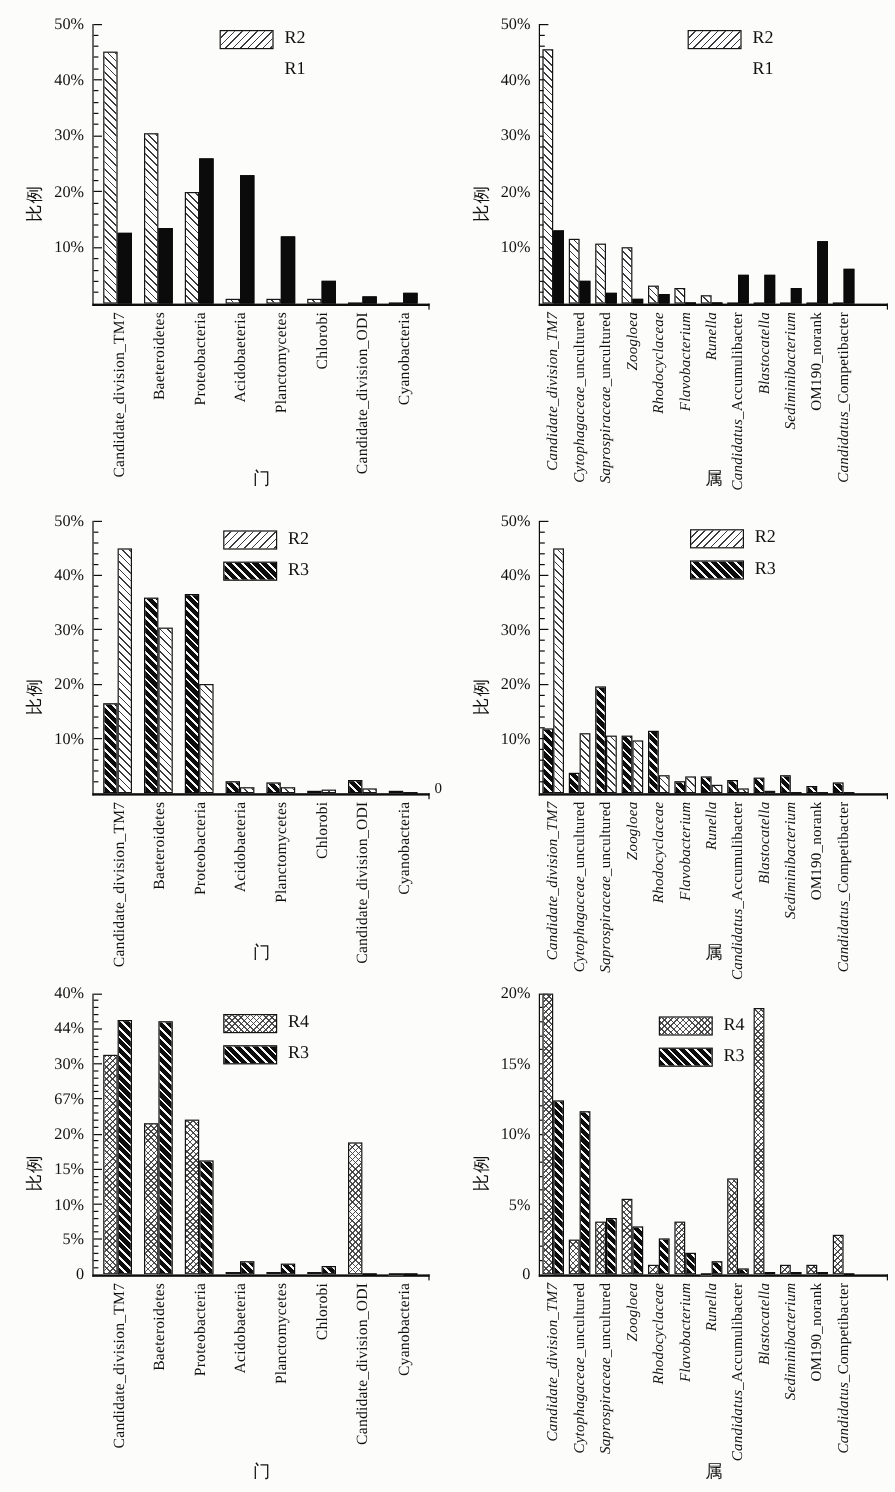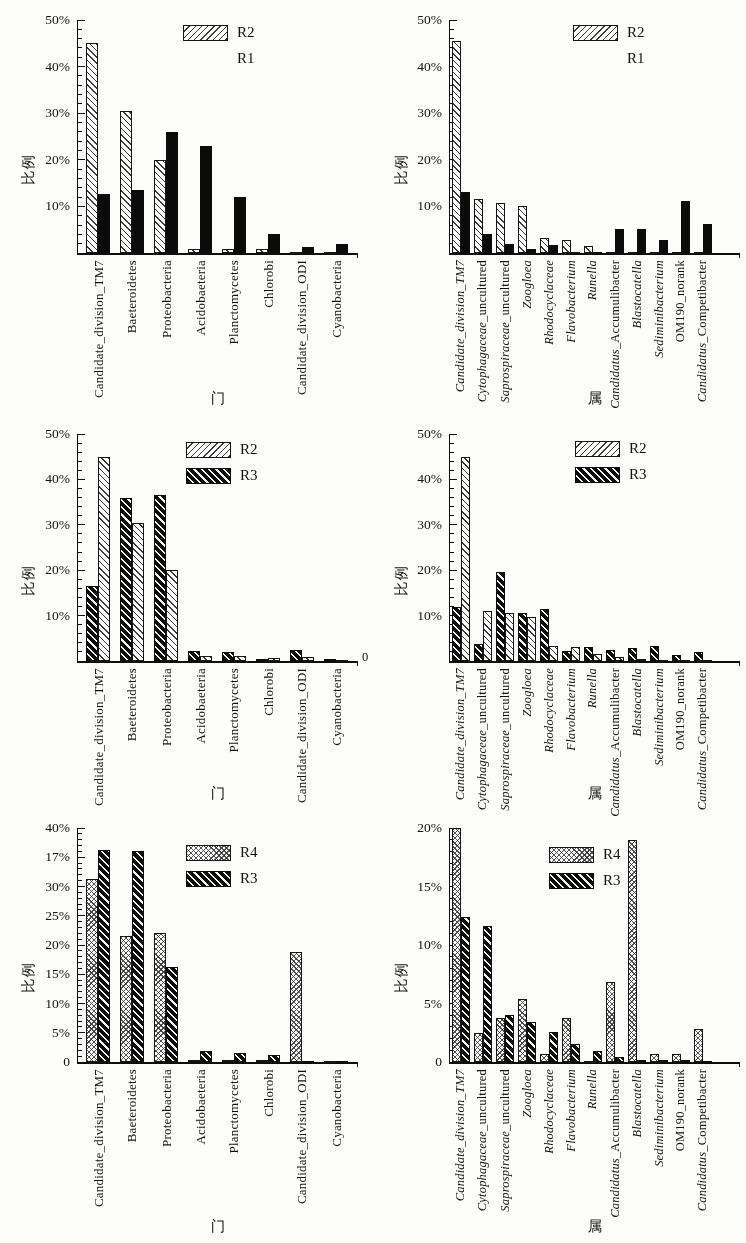--- a/index.html
+++ b/index.html
@@ -373,23 +373,23 @@
       <div class="tick" style="left: 78px; top: 40.9px; width: 4px;"></div>
       <div class="tick" style="left: 78px; top: 35.05px; width: 4px;"></div>
       <div class="tick" style="left: 78px; top: 29.2px; width: 4px;"></div>
       <div class="tick" style="left: 78px; top: 23.35px; width: 4px;"></div>
       <div class="tick" style="left: 78px; top: 17.5px; width: 7px;"></div>
       <div class="ytick-label" style="right: 303px; top: 244px;">0</div>
       <div class="ytick-label" style="right: 303px; top: 214.75px;">5%</div>
       <div class="ytick-label" style="right: 303px; top: 185.5px;">10%</div>
       <div class="ytick-label" style="right: 303px; top: 156.25px;">15%</div>
       <div class="ytick-label" style="right: 303px; top: 127px;">20%</div>
-      <div class="ytick-label" style="right: 303px; top: 97.75px;">25%</div>
+      <div class="ytick-label" style="right: 303px; top: 97.75px;">67%</div>
       <div class="ytick-label" style="right: 303px; top: 68.5px;">30%</div>
-      <div class="ytick-label" style="right: 303px; top: 39.25px;">17%</div>
+      <div class="ytick-label" style="right: 303px; top: 39.25px;">44%</div>
       <div class="ytick-label" style="right: 303px; top: 10px;">40%</div>
       <div class="axis-title ylabel" style="right: 354px; top: 152px;">比例</div>
       <div class="axis-title" style="left: 198px; top: 407px; width: 40px; text-align: center;">门</div>
       <div class="cat-label" style="top: 259px; right: 282.5px;">Candidate_division_TM7</div>
       <div class="cat-label" style="top: 259px; right: 248.5px;">Baeteroidetes</div>
       <div class="cat-label" style="top: 259px; right: 214.5px;">Proteobacteria</div>
       <div class="cat-label" style="top: 259px; right: 180.5px;">Acidobaeteria</div>
       <div class="cat-label" style="top: 259px; right: 146.5px;">Planctomycetes</div>
       <div class="cat-label" style="top: 259px; right: 112.5px;">Chlorobi</div>
       <div class="cat-label" style="top: 259px; right: 78.5px;">Candidate_division_ODI</div>

